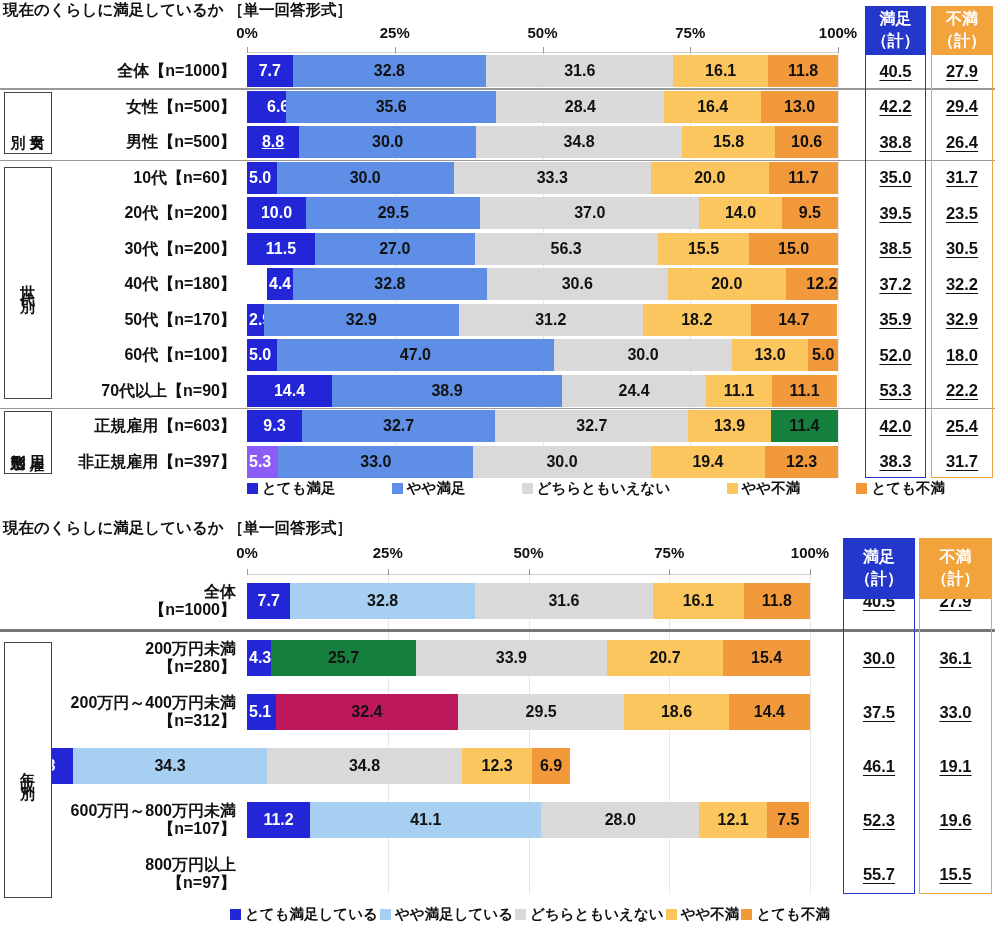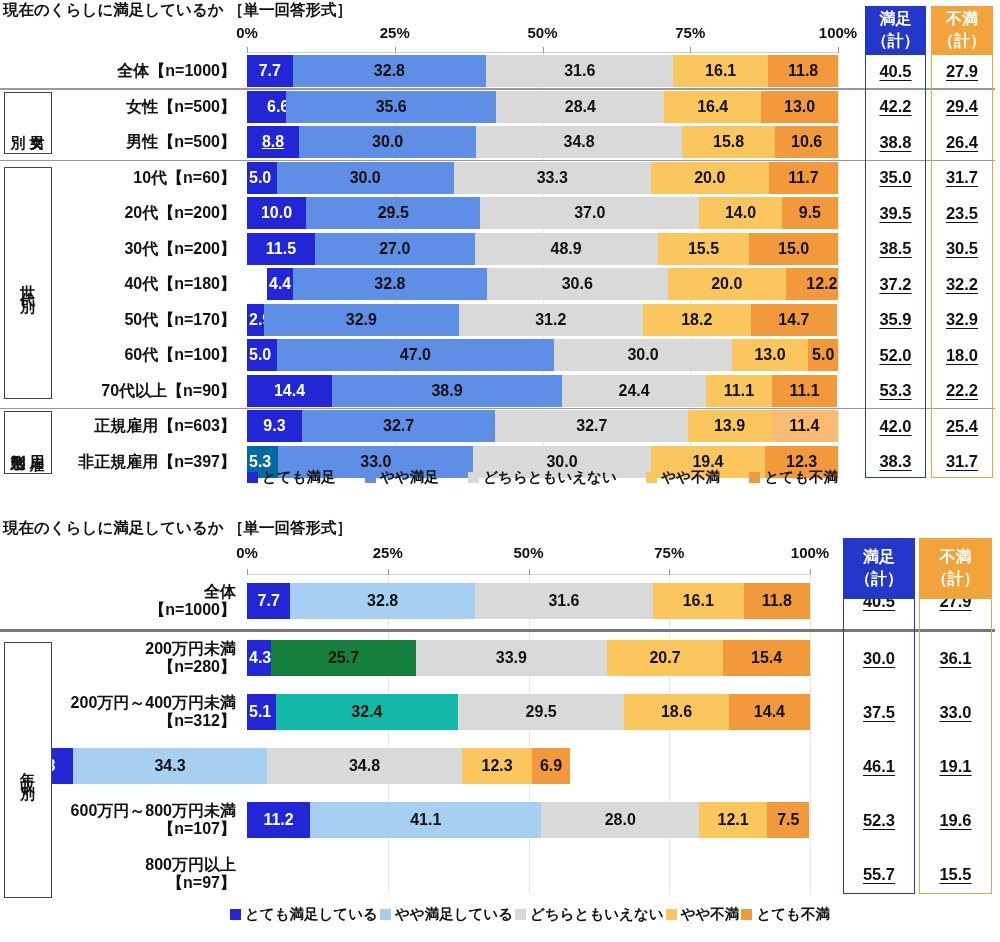--- a/index.html
+++ b/index.html
@@ -145,21 +145,21 @@
         <div class="sumval sat">39.5</div>
         <div class="sumval dis">23.5</div>
       </div>
       <div class="row">
         <div class="row-label">
           <div>30代【n=200】</div>
         </div>
         <div class="bar">
           <div class="seg first" style="width: 11.5%; background: rgb(34, 38, 214);">11.5</div>
           <div class="seg" style="width: 27%; background: rgb(94, 142, 230);">27.0</div>
-          <div class="seg" style="width: 31%; background: rgb(217, 217, 217);">48.9</div>
+          <div class="seg" style="width: 31%; background: rgb(217, 217, 217);">56.3</div>
           <div class="seg" style="width: 15.5%; background: rgb(251, 198, 93);">15.5</div>
           <div class="seg" style="width: 15%; background: rgb(242, 153, 59);">15.0</div>
         </div>
         <div class="sumval sat">38.5</div>
         <div class="sumval dis">30.5</div>
       </div>
       <div class="row">
         <div class="row-label">
           <div>40代【n=180】</div>
         </div>
@@ -217,31 +217,31 @@
       </div>
       <div class="row">
         <div class="row-label">
           <div>正規雇用【n=603】</div>
         </div>
         <div class="bar">
           <div class="seg first" style="width: 9.3%; background: rgb(34, 38, 214);">9.3</div>
           <div class="seg" style="width: 32.7%; background: rgb(94, 142, 230);">32.7</div>
           <div class="seg" style="width: 32.7%; background: rgb(217, 217, 217);">32.7</div>
           <div class="seg" style="width: 13.9%; background: rgb(251, 198, 93);">13.9</div>
-          <div class="seg" style="width: 11.4%; background: #fdba74;">11.4</div>
+          <div class="seg" style="width: 11.4%; background: #15803d;">11.4</div>
         </div>
         <div class="sumval sat">42.0</div>
         <div class="sumval dis">25.4</div>
       </div>
       <div class="row">
         <div class="row-label">
           <div>非正規雇用【n=397】</div>
         </div>
         <div class="bar">
-          <div class="seg first tight" style="width: 5.3%; background: #0369a1;">5.3</div>
+          <div class="seg first tight" style="width: 5.3%; background: #8b5cf6;">5.3</div>
           <div class="seg" style="width: 33%; background: rgb(94, 142, 230);">33.0</div>
           <div class="seg" style="width: 30%; background: rgb(217, 217, 217);">30.0</div>
           <div class="seg" style="width: 19.4%; background: rgb(251, 198, 93);">19.4</div>
           <div class="seg" style="width: 12.3%; background: rgb(242, 153, 59);">12.3</div>
         </div>
         <div class="sumval sat">38.3</div>
         <div class="sumval dis">31.7</div>
       </div>
     </div>
 
@@ -261,21 +261,21 @@
     <span>別</span>
   </div>
   <div class="group-box tall" style="left:4px;top:167px;width:48px;height:232px">
     <span>世代別</span>
   </div>
   <div class="group-box" style="left:4px;top:411px;width:48px;height:63px">
     <span>雇用</span>
     <span>形態別</span>
   </div>
 
-  <div class="legend" style="left:247px;top:468px;width:591px">
+  <div class="legend" style="left:247px;top:479px;width:698px">
     <div class="legend-item">
       <span class="swatch" style="background: rgb(34, 38, 214);"></span>
       <span>とても満足</span>
     </div>
     <div class="legend-item">
       <span class="swatch" style="background: rgb(94, 142, 230);"></span>
       <span>やや満足</span>
     </div>
     <div class="legend-item">
       <span class="swatch" style="background: rgb(217, 217, 217);"></span>
@@ -345,21 +345,21 @@
         <div class="sumval sat">30.0</div>
         <div class="sumval dis">36.1</div>
       </div>
       <div class="row">
         <div class="row-label">
           <div>200万円～400万円未満</div>
           <div>【n=312】</div>
         </div>
         <div class="bar">
           <div class="seg first tight" style="width: 5.1%; background: rgb(34, 38, 214);">5.1</div>
-          <div class="seg" style="width: 32.4%; background: #14b8a6;">32.4</div>
+          <div class="seg" style="width: 32.4%; background: #be185d;">32.4</div>
           <div class="seg" style="width: 29.5%; background: rgb(217, 217, 217);">29.5</div>
           <div class="seg" style="width: 18.6%; background: rgb(251, 198, 93);">18.6</div>
           <div class="seg" style="width: 14.4%; background: rgb(242, 153, 59);">14.4</div>
         </div>
         <div class="sumval sat">37.5</div>
         <div class="sumval dis">33.0</div>
       </div>
       <div class="row">
         <div class="bar">
           <div class="seg first" style="width: 11.8%; background: rgb(34, 38, 214);">11.8</div>

